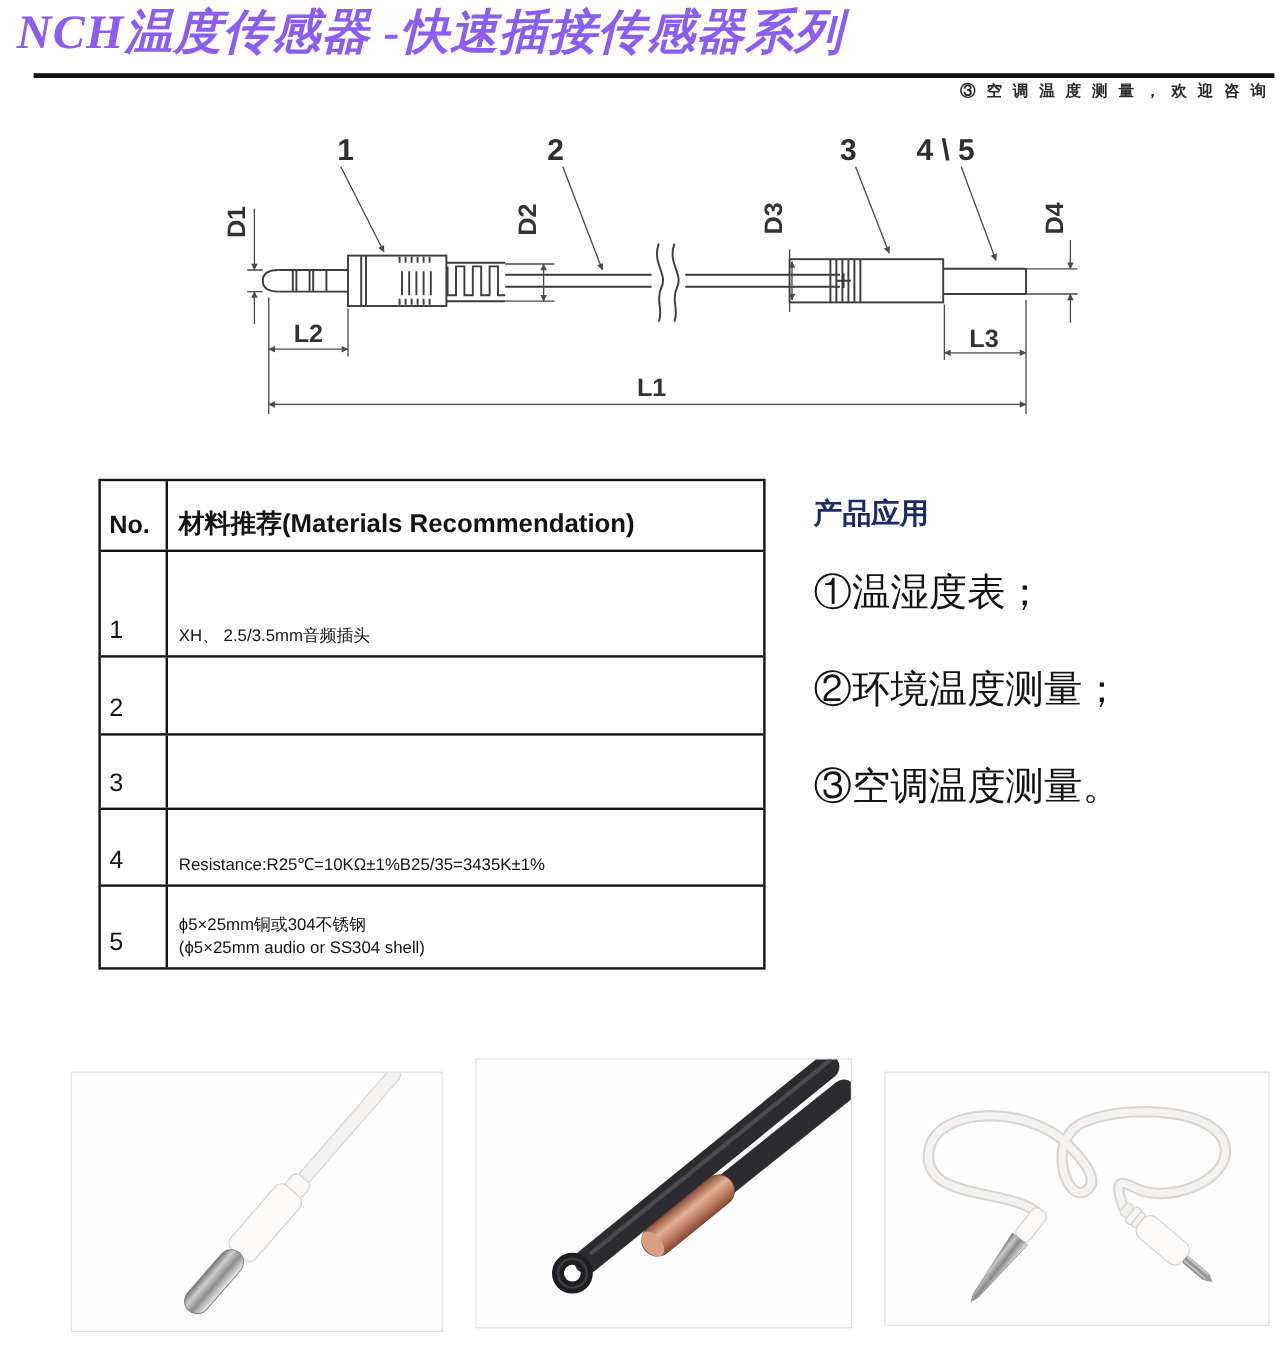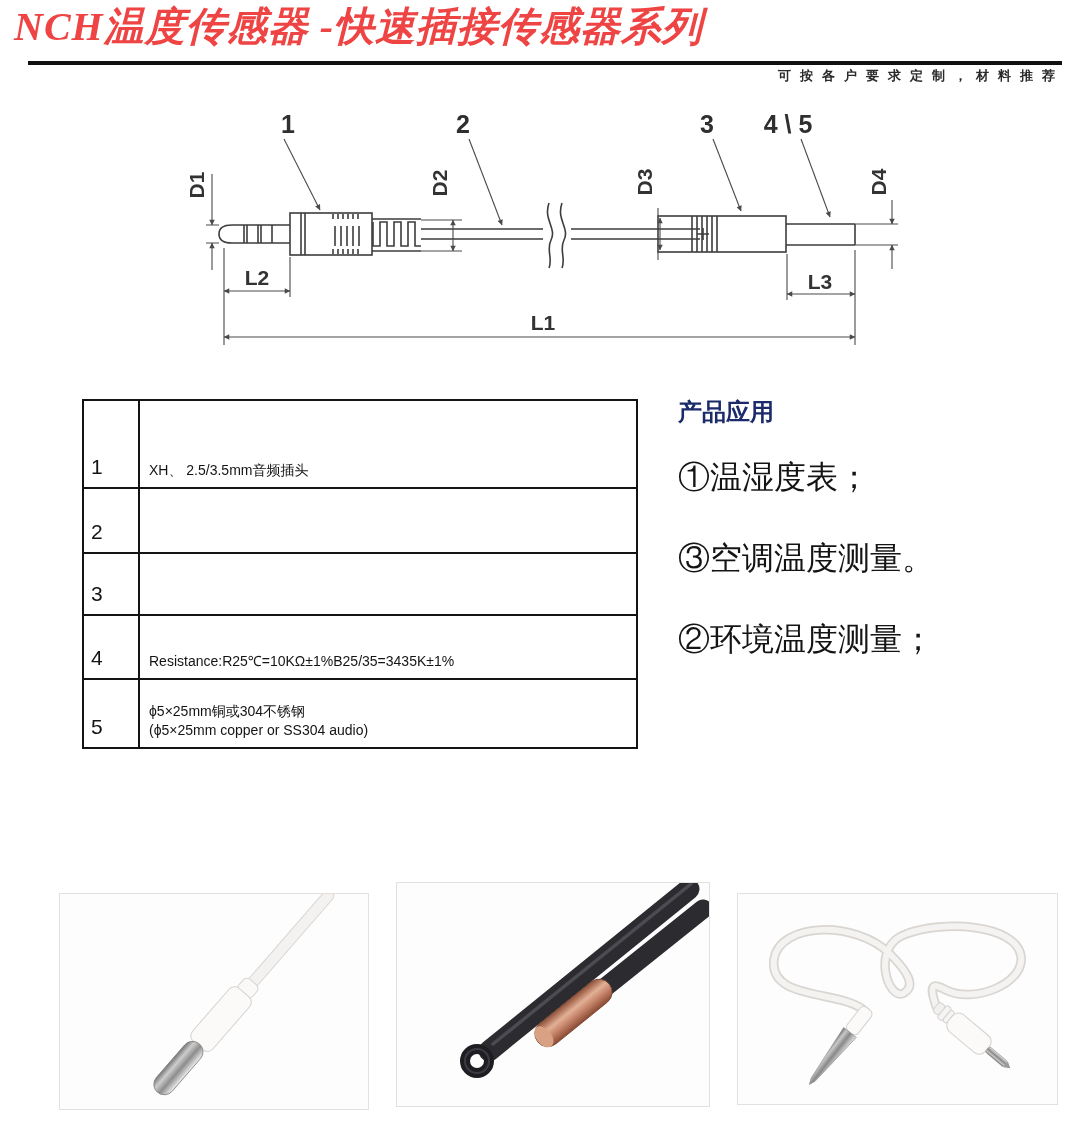--- a/index.html
+++ b/index.html
@@ -1,20 +1,20 @@
 <!DOCTYPE html>
 <html><head>
 <meta charset="utf-8">
 <style>
   html,body{margin:0;padding:0;}
   body{width:1072px;height:1134px;position:relative;background:#ffffff;overflow:hidden;
        font-family:"Liberation Sans",sans-serif;}
   .title{position:absolute;left:14px;top:2px;margin:0;
          font:italic bold 40px/1.25 "Liberation Serif",serif;
-         color:#ef4444;letter-spacing:1px;white-space:nowrap;}
+         color:#8b5cf6;letter-spacing:1px;white-space:nowrap;}
   .rule{position:absolute;left:28px;top:61px;width:1034px;height:4px;background:#111;}
   .tagline{position:absolute;top:67px;right:8px;
            font-size:13px;font-weight:bold;color:#2a2a2a;
            letter-spacing:9px;white-space:nowrap;}
   .diagram{position:absolute;left:150px;top:95px;width:920px;height:285px;}
   .diagram .obj{stroke:#3d3d3d;stroke-width:1.6;fill:none;}
   .diagram .thin{stroke:#4a4a4a;stroke-width:1.1;fill:none;}
   .diagram .dimtxt{font-family:"Liberation Sans",sans-serif;font-size:21px;font-weight:bold;fill:#333;}
   .diagram .callout{font-family:"Liberation Sans",sans-serif;font-size:25px;font-weight:600;fill:#2f2f2f;}
   .mat-table{position:absolute;left:82px;top:399px;width:556px;box-sizing:border-box;
@@ -23,36 +23,36 @@
   .trow:last-child{border-bottom:none;}
   .tc1{width:56px;flex:0 0 56px;border-right:2px solid #141414;display:flex;
        align-items:flex-end;padding:0 0 8px 7px;box-sizing:border-box;
        font-size:21px;color:#141414;}
   .tc1.hdr{font-weight:bold;}
   .tc2{flex:1;display:flex;flex-direction:column;justify-content:flex-end;
        padding:0 4px 8px 9px;font-size:14px;color:#141414;line-height:1.32;}
   .tc2.hdr{font-weight:bold;font-size:21.5px;}
   .rh0{height:57px}.rh1{height:86px}.rh2{height:63px}.rh3{height:60px}.rh4{height:62px}.rh5{height:67px}
   .apps{position:absolute;left:678px;top:396px;width:390px;}
-  .apps-title{font-size:24px;font-weight:bold;color:#1b2a6b;margin:0 0 28px 0;}
+  .apps-title{font-size:24px;font-weight:bold;color:#1b2a6b;margin:16px 0 28px 0;}
   .app-item{font-size:32px;color:#141414;margin:0 0 37px 0;}
   .photo{position:absolute;background:#fefdfd;border:1px solid #e3e0dd;}
   .photo svg{display:block;width:100%;height:100%;}
   .p1{left:59px;top:893px;width:308px;height:215px;}
   .p2{left:396px;top:882px;width:312px;height:223px;}
   .p3{left:737px;top:893px;width:319px;height:210px;}
 </style>
 </head>
 <body>
 
 <div>
 
   <h1 class="title">NCH温度传感器 -快速插接传感器系列</h1>
   <div class="rule"></div>
-  <div class="tagline">可按各户要求定制，材料推荐</div>
+  <div class="tagline">③空调温度测量，欢迎咨询</div>
 
   <svg class="diagram" viewBox="150 95 920 285">
     <defs>
       <marker id="arr" viewBox="0 0 10 10" refX="9.5" refY="5" markerWidth="9" markerHeight="5" orient="auto-start-reverse">
         <path d="M0,0 L10,5 L0,10 z" fill="#4a4a4a"></path>
       </marker>
     </defs>
 
     <g>
       <path class="obj" d="M232,225 Q219,225 219,234 Q219,243 232,243"></path>
@@ -140,20 +140,26 @@
       <path class="thin" d="M713,139 L741,211" marker-end="url(#arr)"></path>
       <path class="thin" d="M801,139 L830,217" marker-end="url(#arr)"></path>
     </g>
     <text class="callout" x="288" y="133" text-anchor="middle">1</text>
     <text class="callout" x="463" y="133" text-anchor="middle">2</text>
     <text class="callout" x="707" y="133" text-anchor="middle">3</text>
     <text class="callout" x="788" y="133" text-anchor="middle">4 \ 5</text>
   </svg>
 
   <div class="mat-table">
+    <div class="trow rh0">
+      <div class="tc1 hdr">No.</div>
+      <div class="tc2 hdr">
+        <div>材料推荐(Materials Recommendation)</div>
+      </div>
+    </div>
     <div class="trow rh1">
       <div class="tc1">1</div>
       <div class="tc2">
         <div>XH、 2.5/3.5mm音频插头</div>
       </div>
     </div>
     <div class="trow rh2">
       <div class="tc1">2</div>
     </div>
     <div class="trow rh3">
@@ -162,30 +168,30 @@
     <div class="trow rh4">
       <div class="tc1">4</div>
       <div class="tc2">
         <div>Resistance:R25℃=10KΩ±1%B25/35=3435K±1%</div>
       </div>
     </div>
     <div class="trow rh5">
       <div class="tc1">5</div>
       <div class="tc2">
         <div>ϕ5×25mm铜或304不锈钢</div>
-        <div>(ϕ5×25mm copper or SS304 audio)</div>
+        <div>(ϕ5×25mm audio or SS304 shell)</div>
       </div>
     </div>
   </div>
 
   <div class="apps">
     <p class="apps-title">产品应用</p>
     <p class="app-item">①温湿度表；</p>
+    <p class="app-item">②环境温度测量；</p>
     <p class="app-item">③空调温度测量。</p>
-    <p class="app-item">②环境温度测量；</p>
   </div>
 
   <div class="photo p1">
     <svg viewBox="0 0 308 215">
       <defs>
         <linearGradient id="mg1" x1="0" y1="0" x2="0" y2="1">
           <stop offset="0" stop-color="#ededed"></stop>
             <stop offset="0.4" stop-color="#8d8d8d"></stop>
           <stop offset="0.72" stop-color="#cdcdcd"></stop>
             <stop offset="1" stop-color="#767676"></stop>

